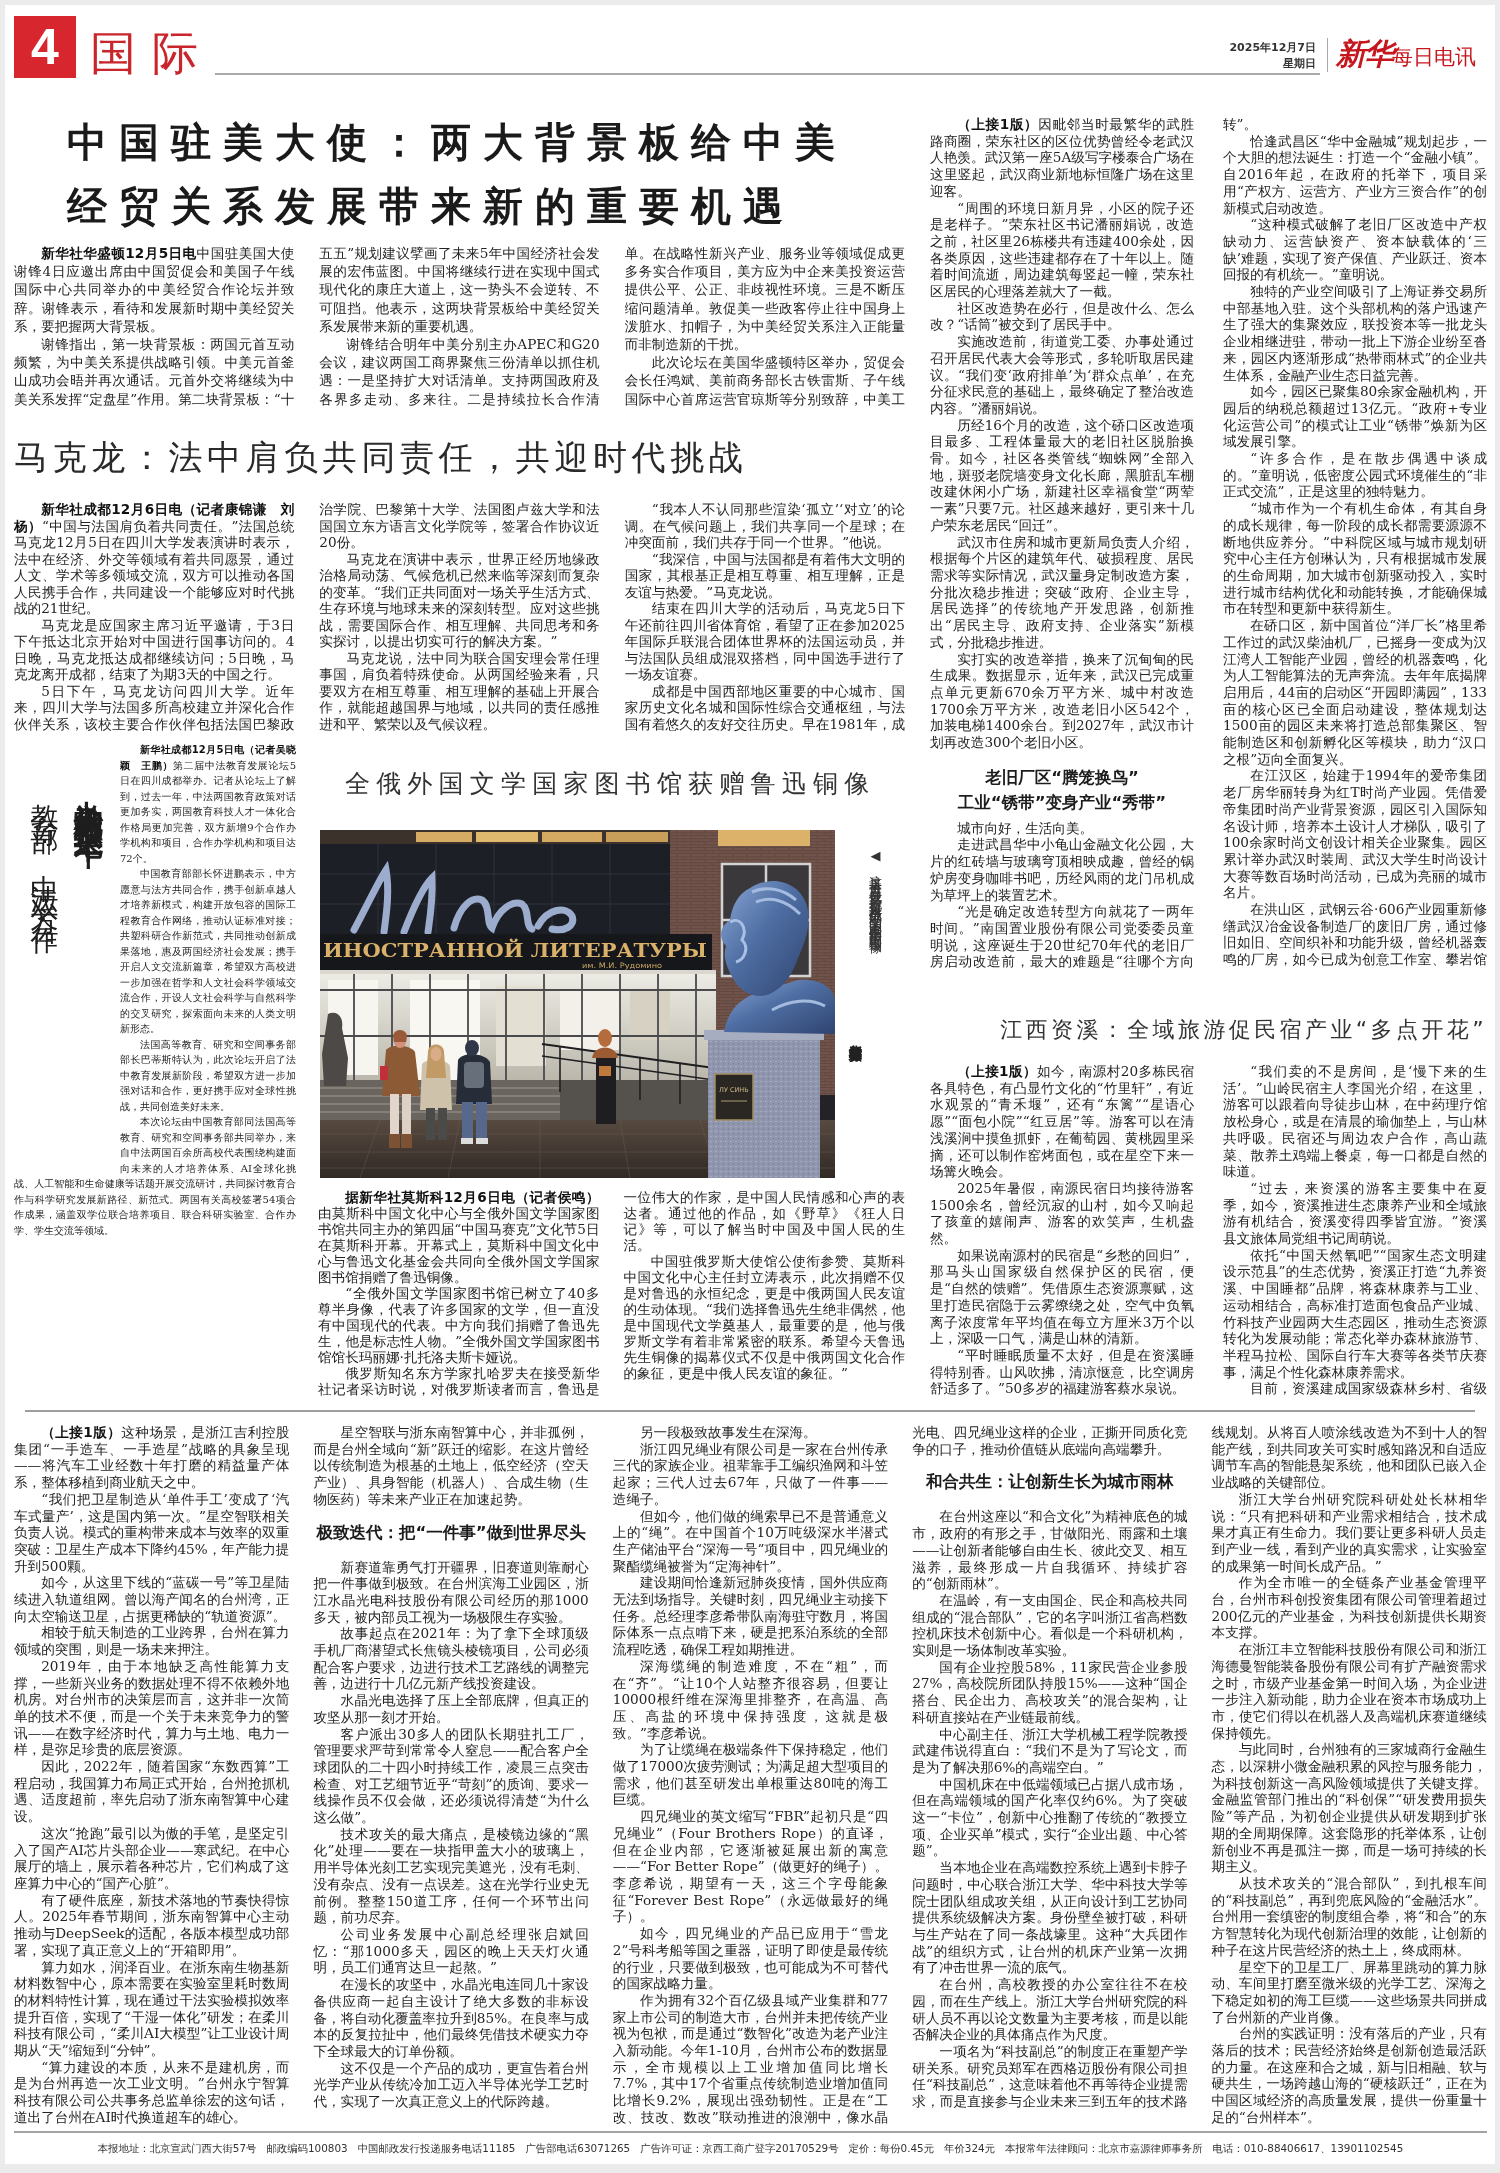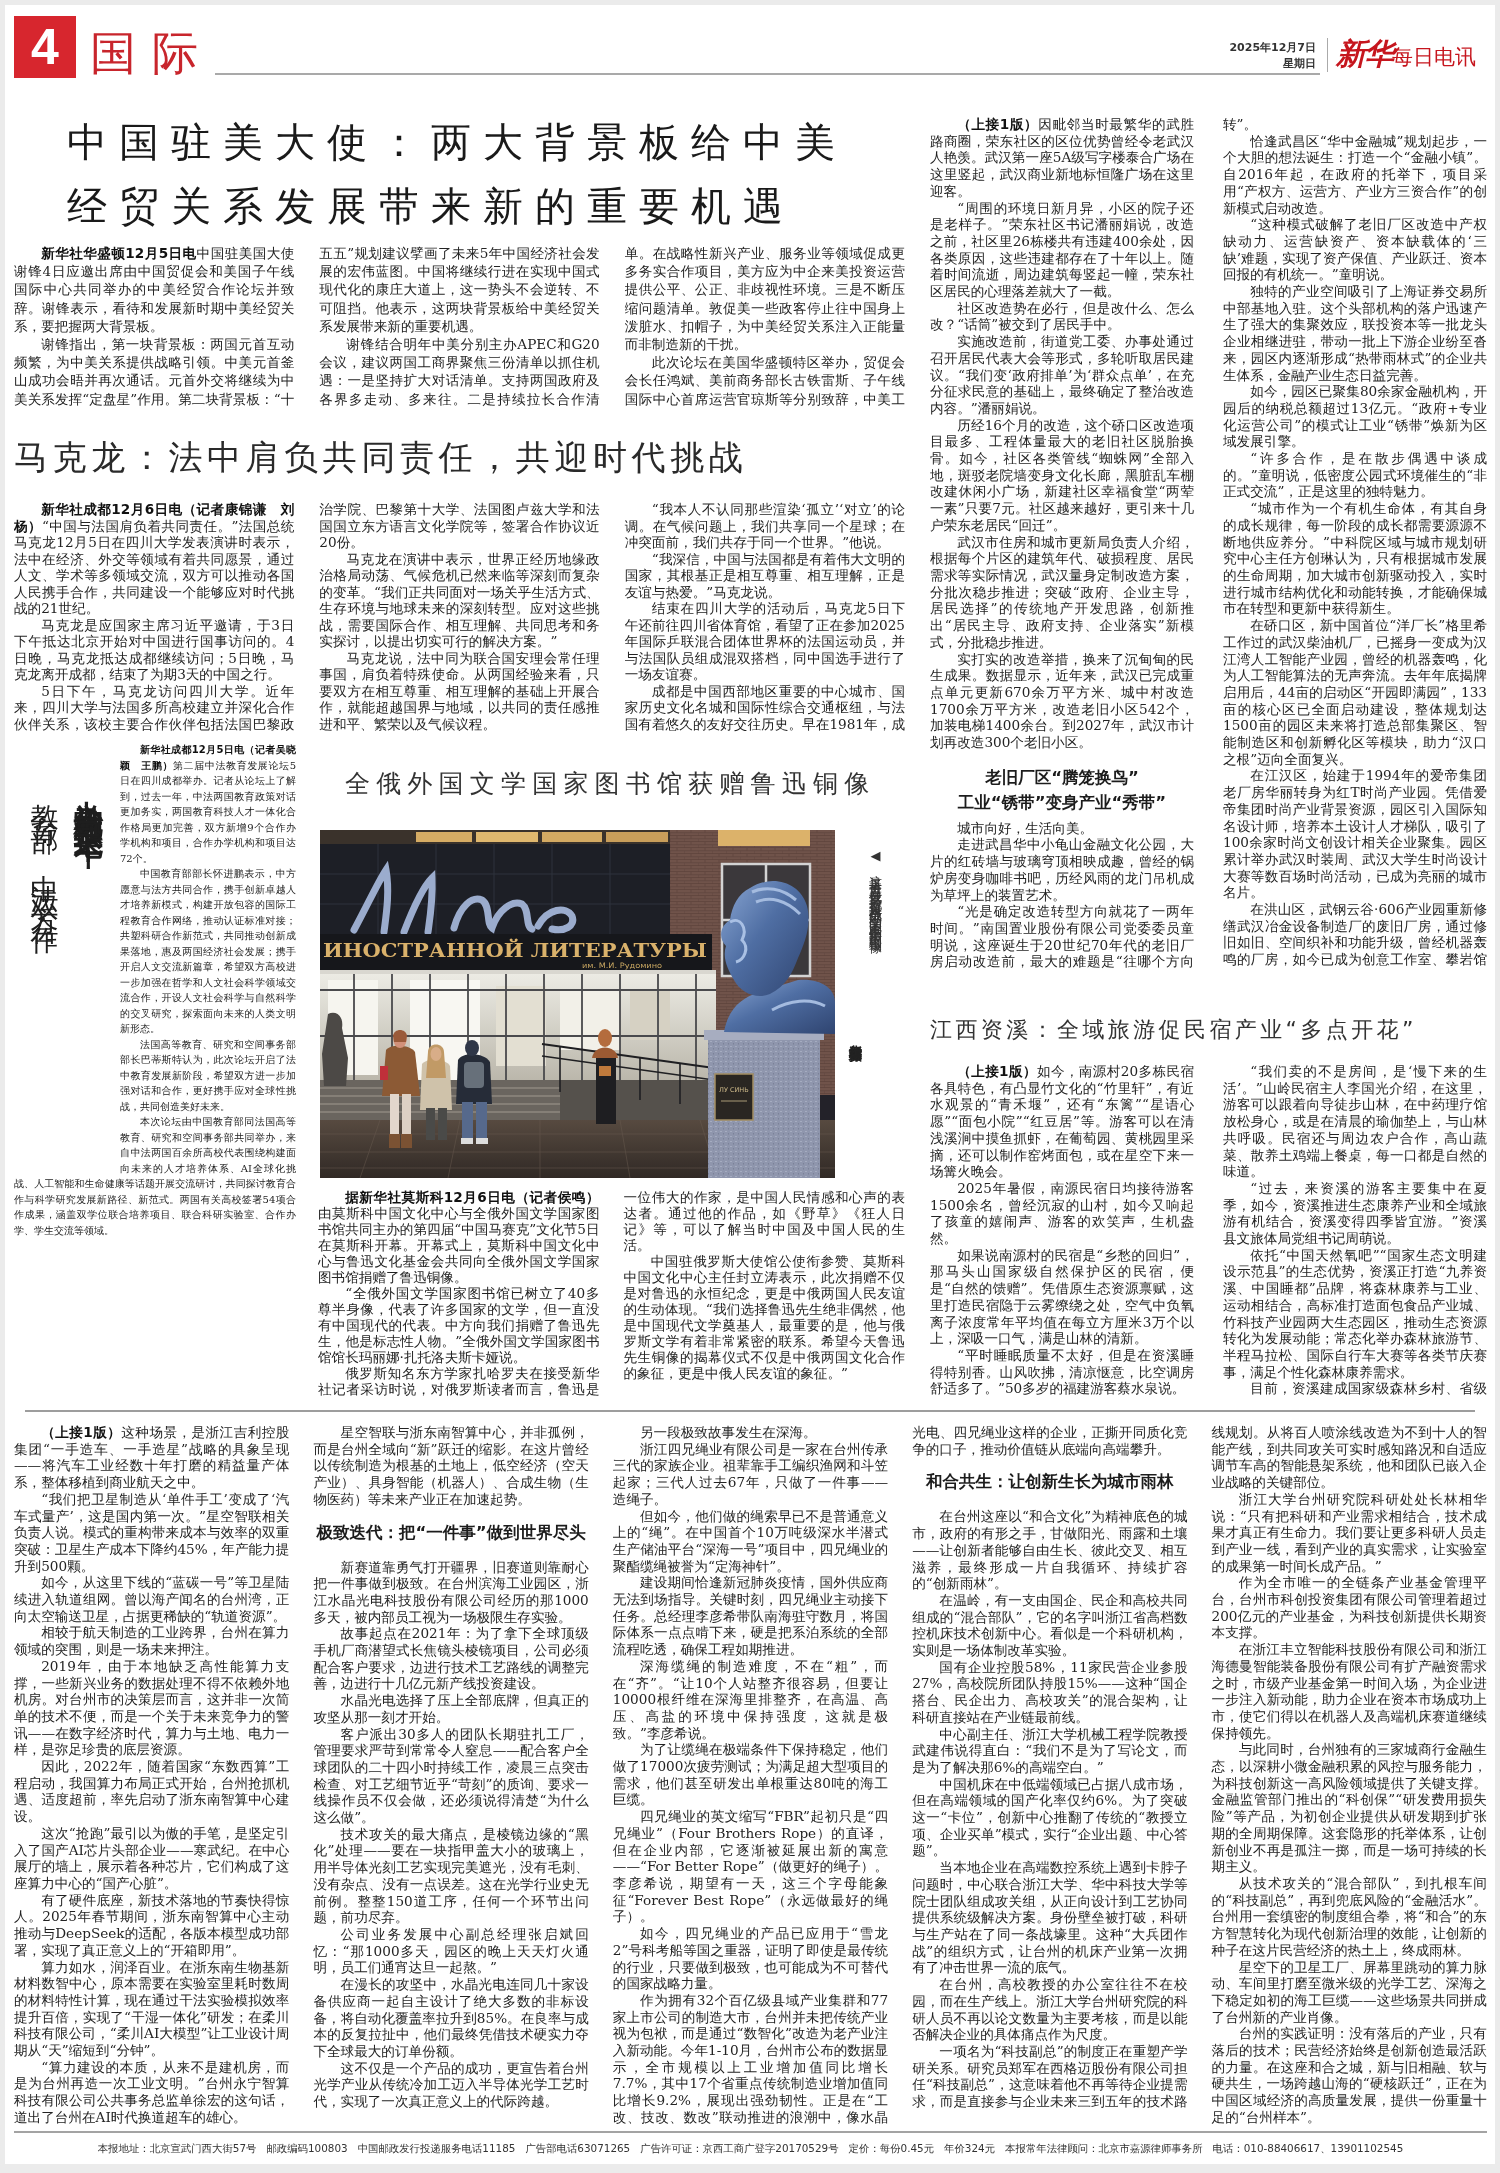--- a/index.html
+++ b/index.html
@@ -15,23 +15,23 @@
   .hdr-rule { left: 215px; top: 73px; width: 1105px; height: 2px; background: #a9a9a9; }
   .hdr-date, .hdr-weekday { right: 184px; font-family: "DejaVu Sans", sans-serif; font-weight: bold; font-size: 11px; line-height: 15px; color: #333; text-align: right; white-space: nowrap; }
   .hdr-date { top: 40px; }
   .hdr-weekday { top: 56px; }
   .hdr-div { left: 1327px; top: 38px; width: 1px; height: 34px; background: #aaa; }
   .hdr-logo { left: 1336px; top: 36px; color: #c6161e; white-space: nowrap; line-height: 36px; }
   .logo-brand { font-family: "DejaVu Serif", serif; font-style: italic; font-weight: bold; font-size: 30px; letter-spacing: -2px; }
   .logo-name { font-family: "DejaVu Sans", sans-serif; font-size: 21px; }
 
   
-  .hl-main { left: 67px; font-family: "DejaVu Serif", "Liberation Serif", serif; font-weight: 400; font-size: 40px; line-height: 48px; letter-spacing: 12px; color: #1a1a1a; white-space: nowrap; }
+  .hl-main { left: 67px; font-family: "DejaVu Serif", "Liberation Serif", serif; font-weight: 700; font-size: 40px; line-height: 48px; letter-spacing: 12px; color: #1a1a1a; white-space: nowrap; }
   .hl-macron { left: 14px; top: 434px; width: 891px; text-align: left; font-family: "DejaVu Sans", sans-serif; font-size: 34px; line-height: 46px; letter-spacing: 4.6px; color: #2a2a2a; white-space: nowrap; }
-  .hl-zixi { left: 930px; top: 1015px; width: 557px; text-align: left; font-family: "DejaVu Sans", sans-serif; font-size: 22px; line-height: 30px; letter-spacing: 3.4px; color: #333; white-space: nowrap; }
+  .hl-zixi { left: 930px; top: 1015px; width: 557px; text-align: right; font-family: "DejaVu Sans", sans-serif; font-size: 22px; line-height: 30px; letter-spacing: 3.4px; color: #333; white-space: nowrap; }
   .hl-luxun { left: 345px; top: 768px; font-family: "DejaVu Sans", sans-serif; font-size: 25px; line-height: 32px; letter-spacing: 6.2px; color: #333; white-space: nowrap; }
   .hl-vert { writing-mode: vertical-rl; font-family: "DejaVu Serif", serif; color: #1e1e1e; white-space: nowrap; width: 32px; }
   .hl-edu-left { left: 28px; top: 782px; font-size: 28px; line-height: 32px; letter-spacing: 10.5px; }
   .hl-edu-right { left: 73px; top: 777px; font-size: 29px; line-height: 32px; letter-spacing: 3.6px; font-weight: bold; }
 
   
   .txt { font-family: "DejaVu Serif", "Liberation Serif", serif; font-size: 13.6px; line-height: 16.7px; color: #232323; text-align: justify; orphans: 1; widows: 1; }
   .txt p { text-indent: 2em; }
   .lead { font-family: "DejaVu Sans", "Liberation Sans", sans-serif; font-weight: bold; color: #111; }
   .cols { column-fill: auto; overflow: hidden; }

